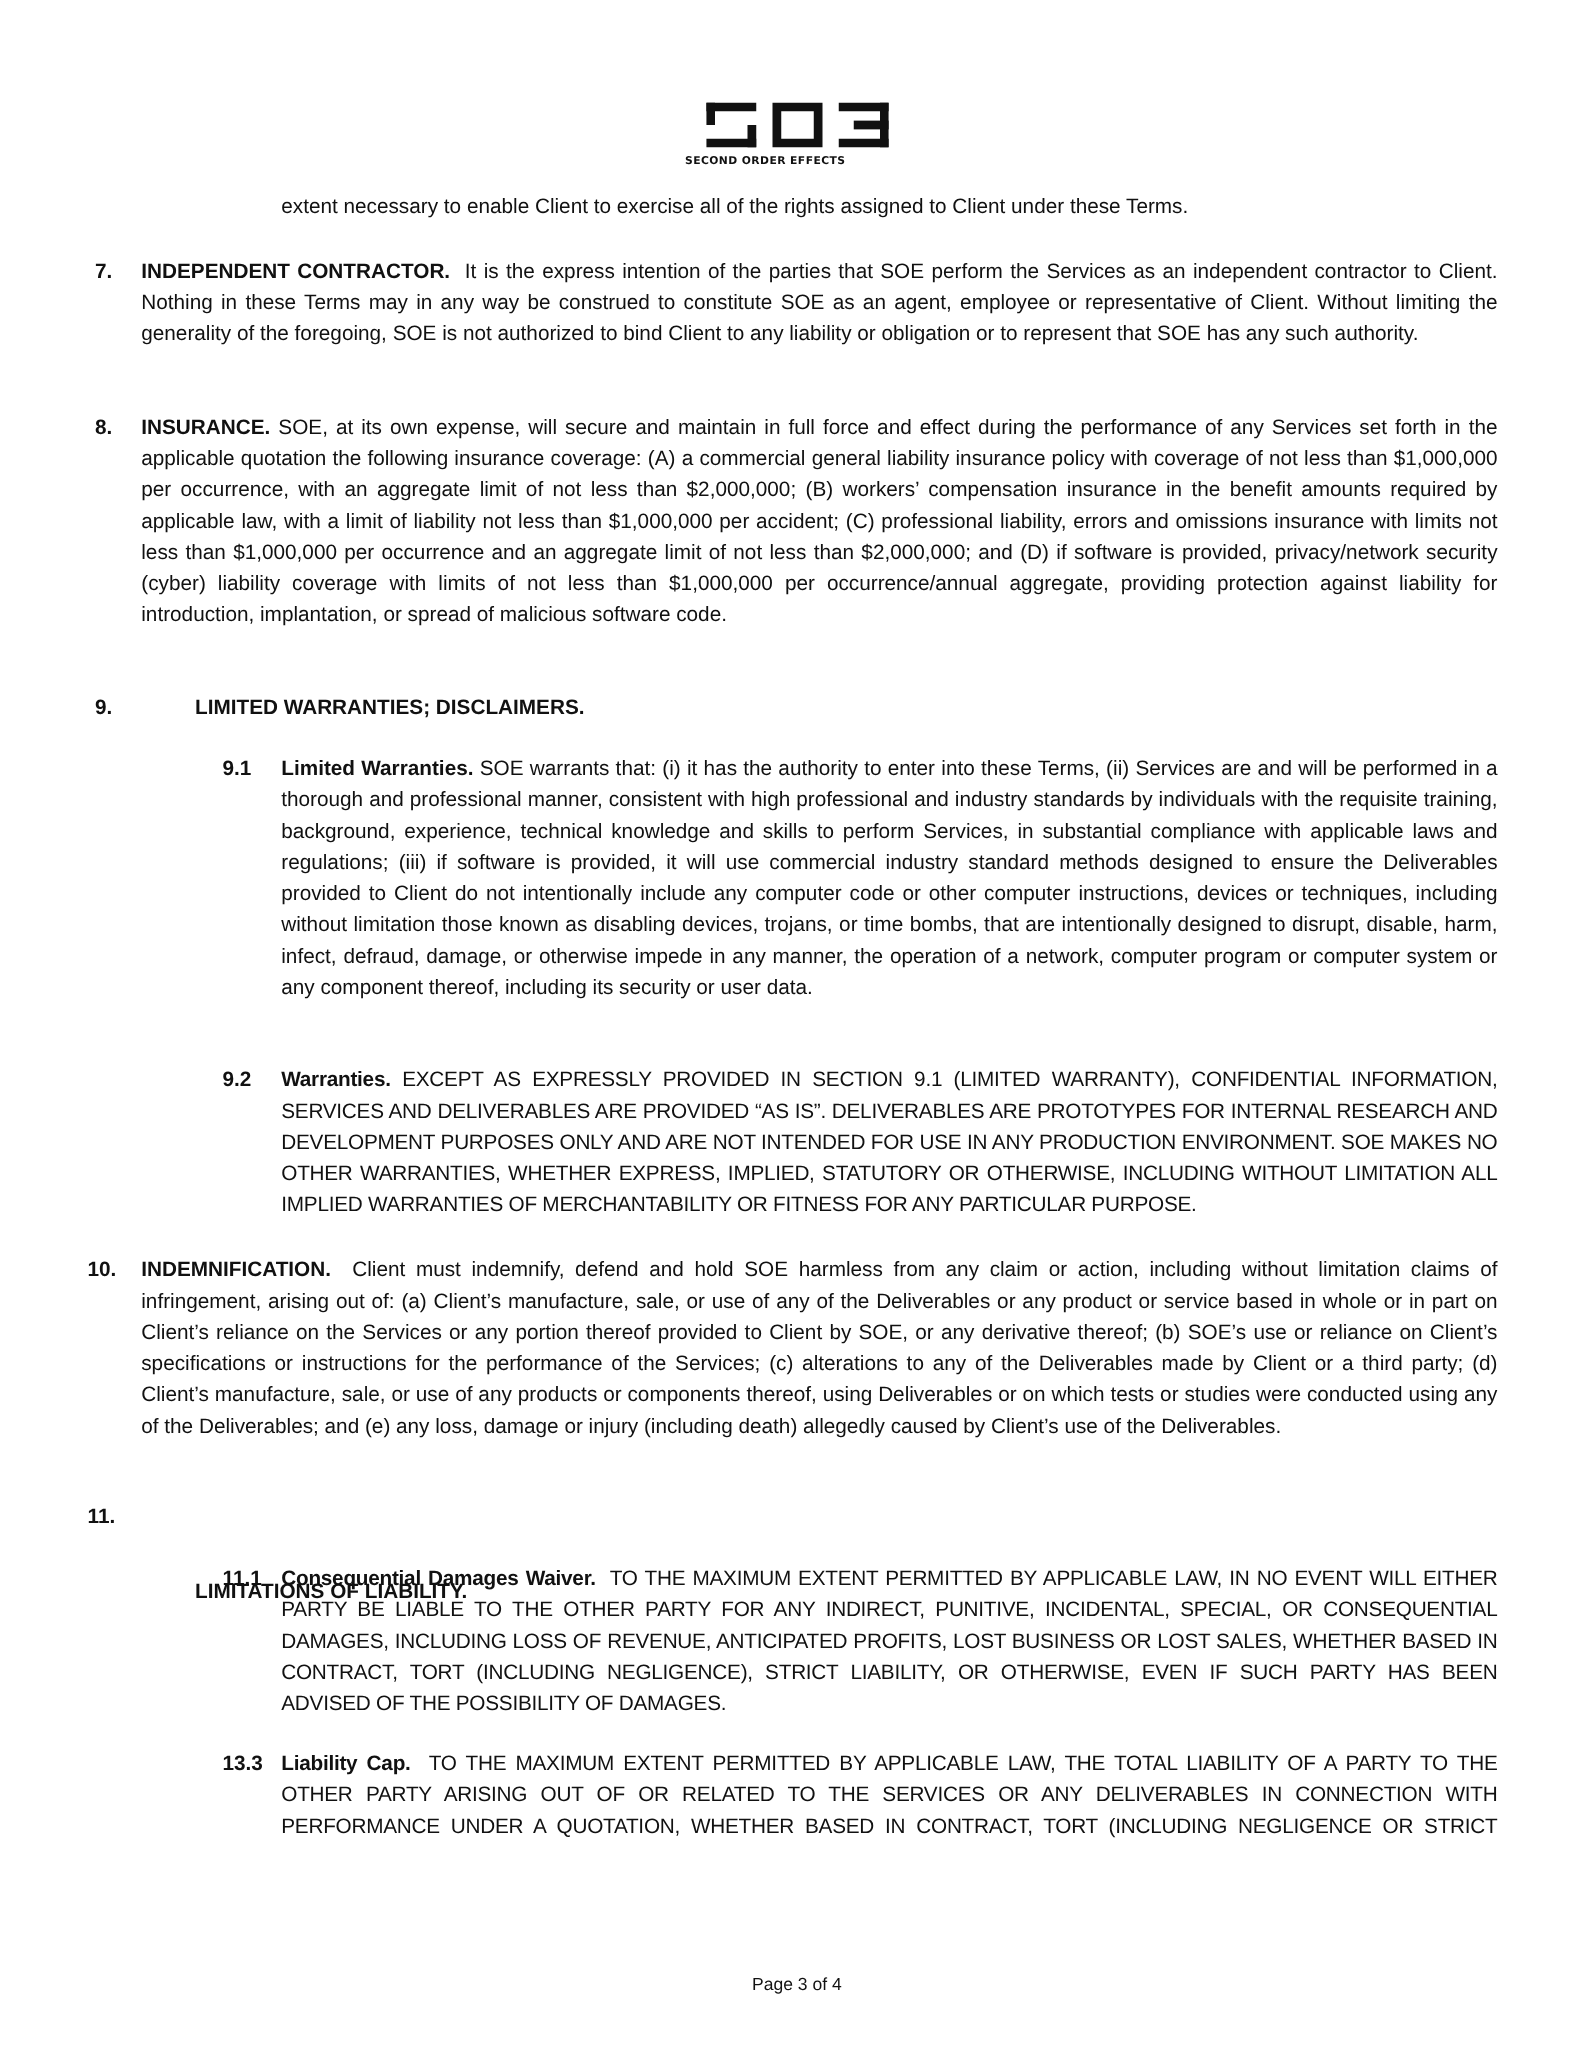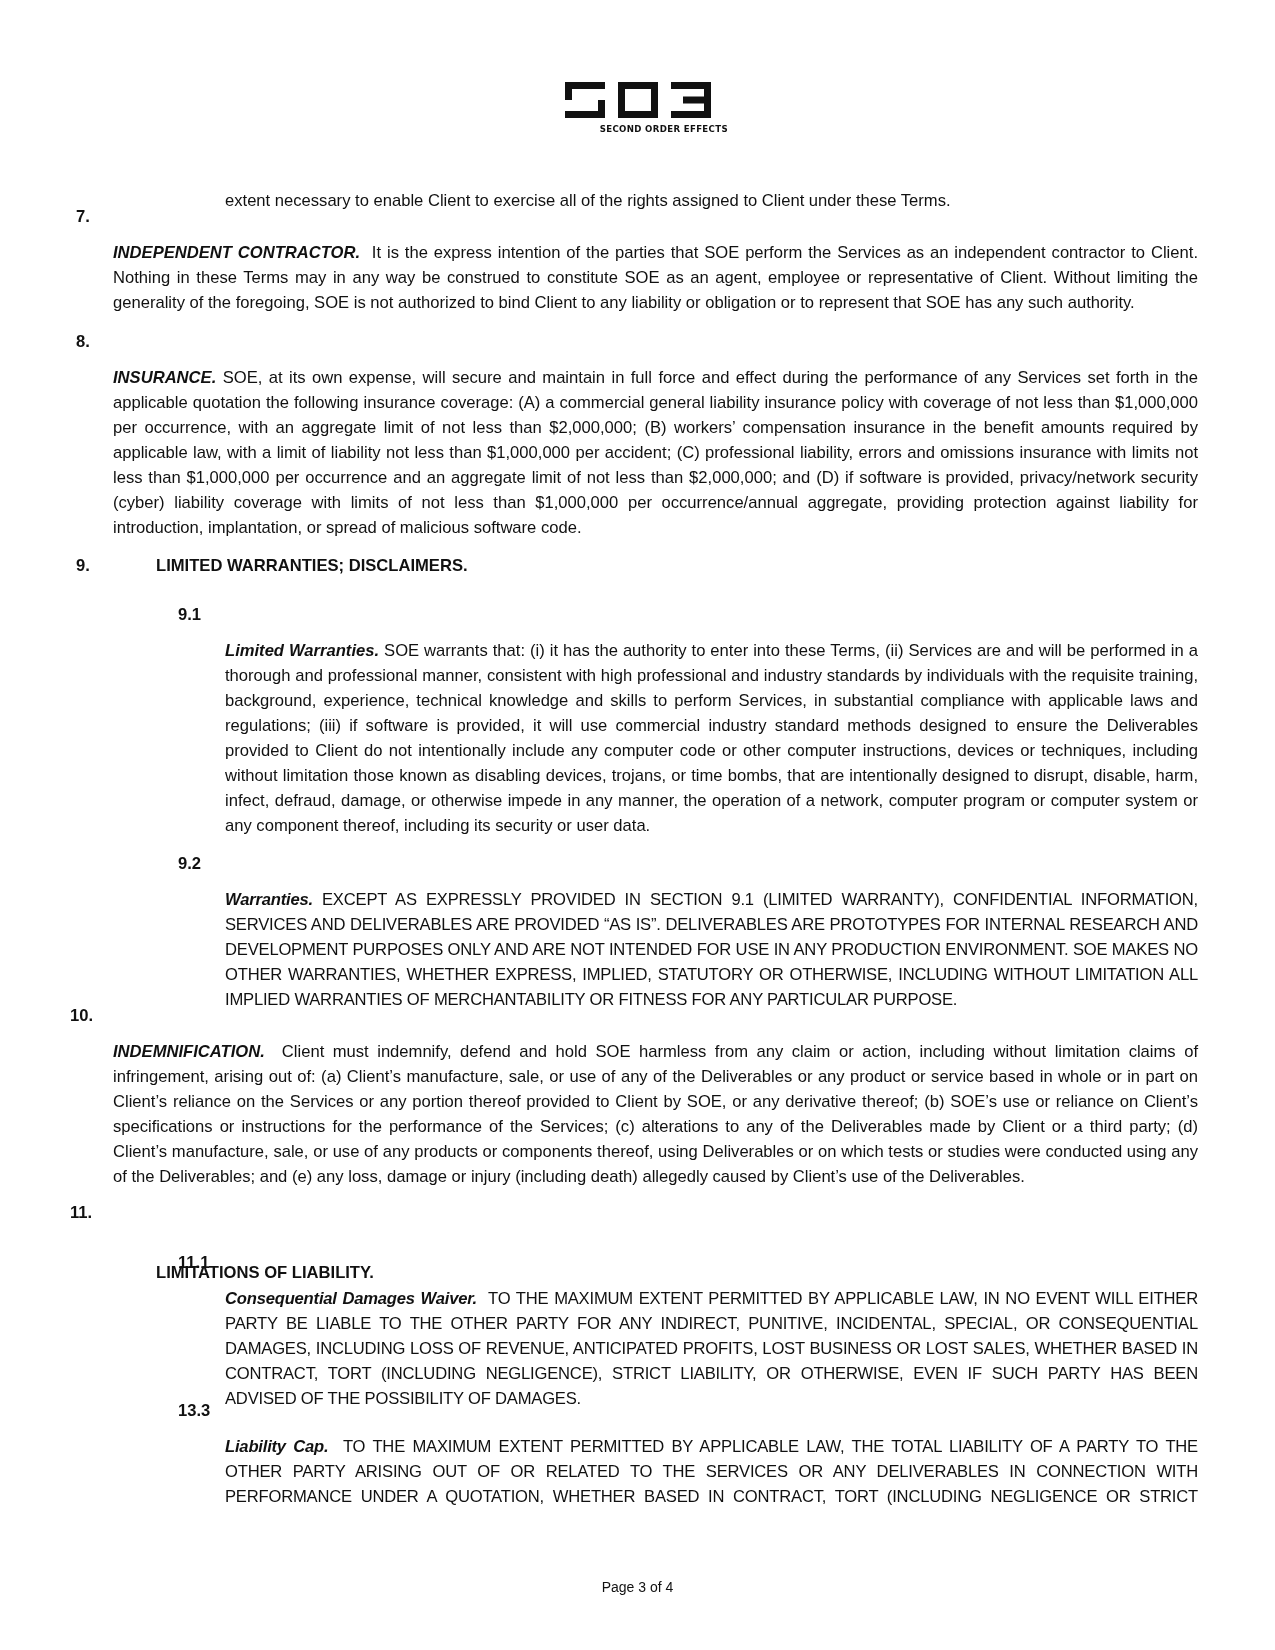--- a/index.html
+++ b/index.html
@@ -1,31 +1,31 @@
 <!DOCTYPE html>
 <html><head>
 <meta charset="utf-8">
 <style>
   html, body { margin: 0; padding: 0; background: #ffffff; }
   body { width: 1275px; height: 1650px; position: relative; overflow: hidden;
          font-family: "Liberation Sans", "DejaVu Sans", sans-serif; color: #111; }
   .logo { position: absolute; left: 565px; top: 82px; width: 146px; height: 36px; }
   .logo svg { display: block; }
-  .tagline { position: absolute; left: 548px; top: 124px; width: 180px; text-align: right;
+  .tagline { position: absolute; left: 548px; top: 124px; width: 180px; text-align: left;
              font-family: "DejaVu Sans", sans-serif; font-weight: bold; font-size: 8.6px;
              letter-spacing: 0.35px; color: #111; }
   .para { position: absolute; font-size: 16.6px; line-height: 25px; text-align: justify;
-          text-align-last: left; margin-top: 36px; }
+          text-align-last: left; }
   .cont { left: 225px; top: 152px; width: 930px; }
   .num { position: absolute; font-weight: bold; font-size: 16.6px; line-height: 25px; }
   .n1 { left: 76px; }
   .n2 { left: 150px; margin-left: 28px; }
   .body1 { left: 113px; width: 1085px; }
   .body2 { left: 225px; width: 973px; }
-  .b { font-weight: bold; font-style: italic; }
+  .b { font-weight: bold; }
   .heading { position: absolute; left: 113px; font-weight: bold; font-size: 16.6px; line-height: 25px; margin-left: 43px; }
   .footer { position: absolute; left: 0; width: 1275px; top: 1535px; text-align: center;
             font-size: 14px; margin-top: 44px; }
   .caps { letter-spacing: -0.2px; }
 </style>
 </head>
 <body>
 
 <div class="logo">
   <svg width="146" height="36" viewBox="0 0 146 36">

